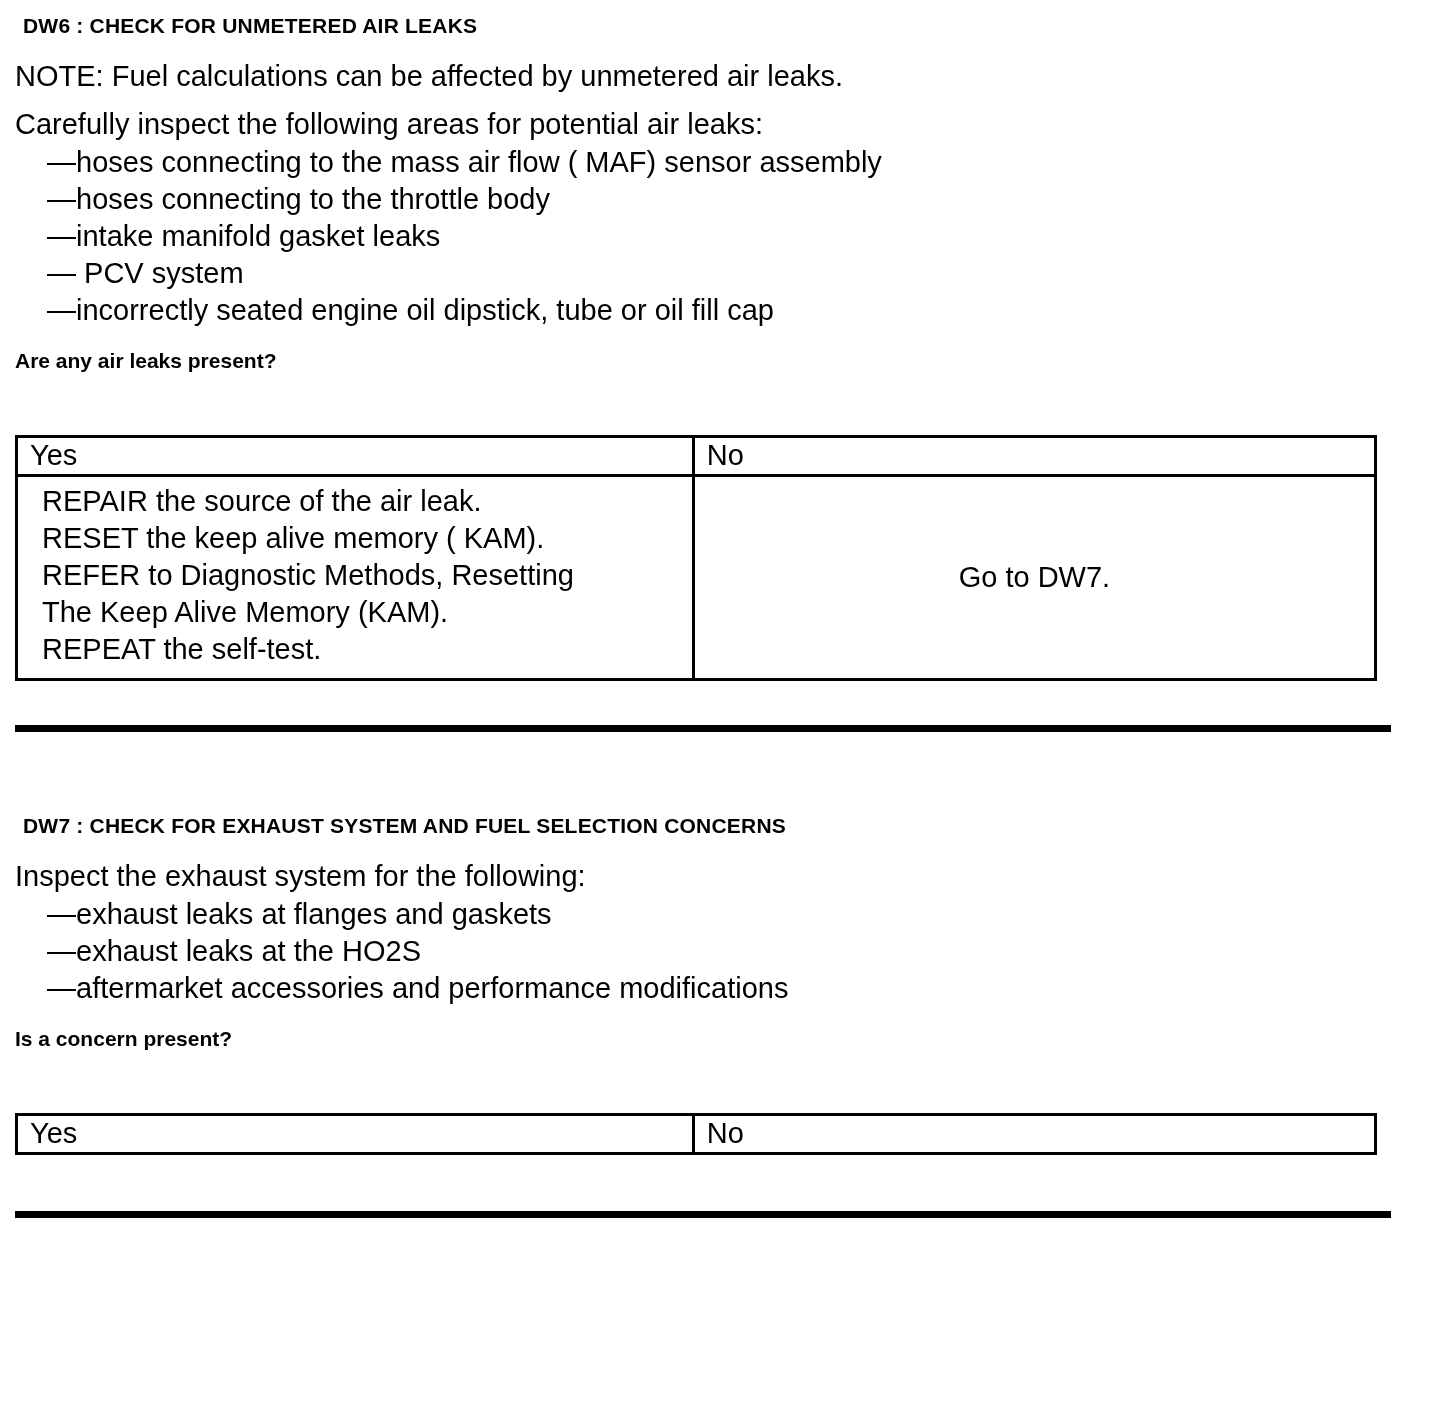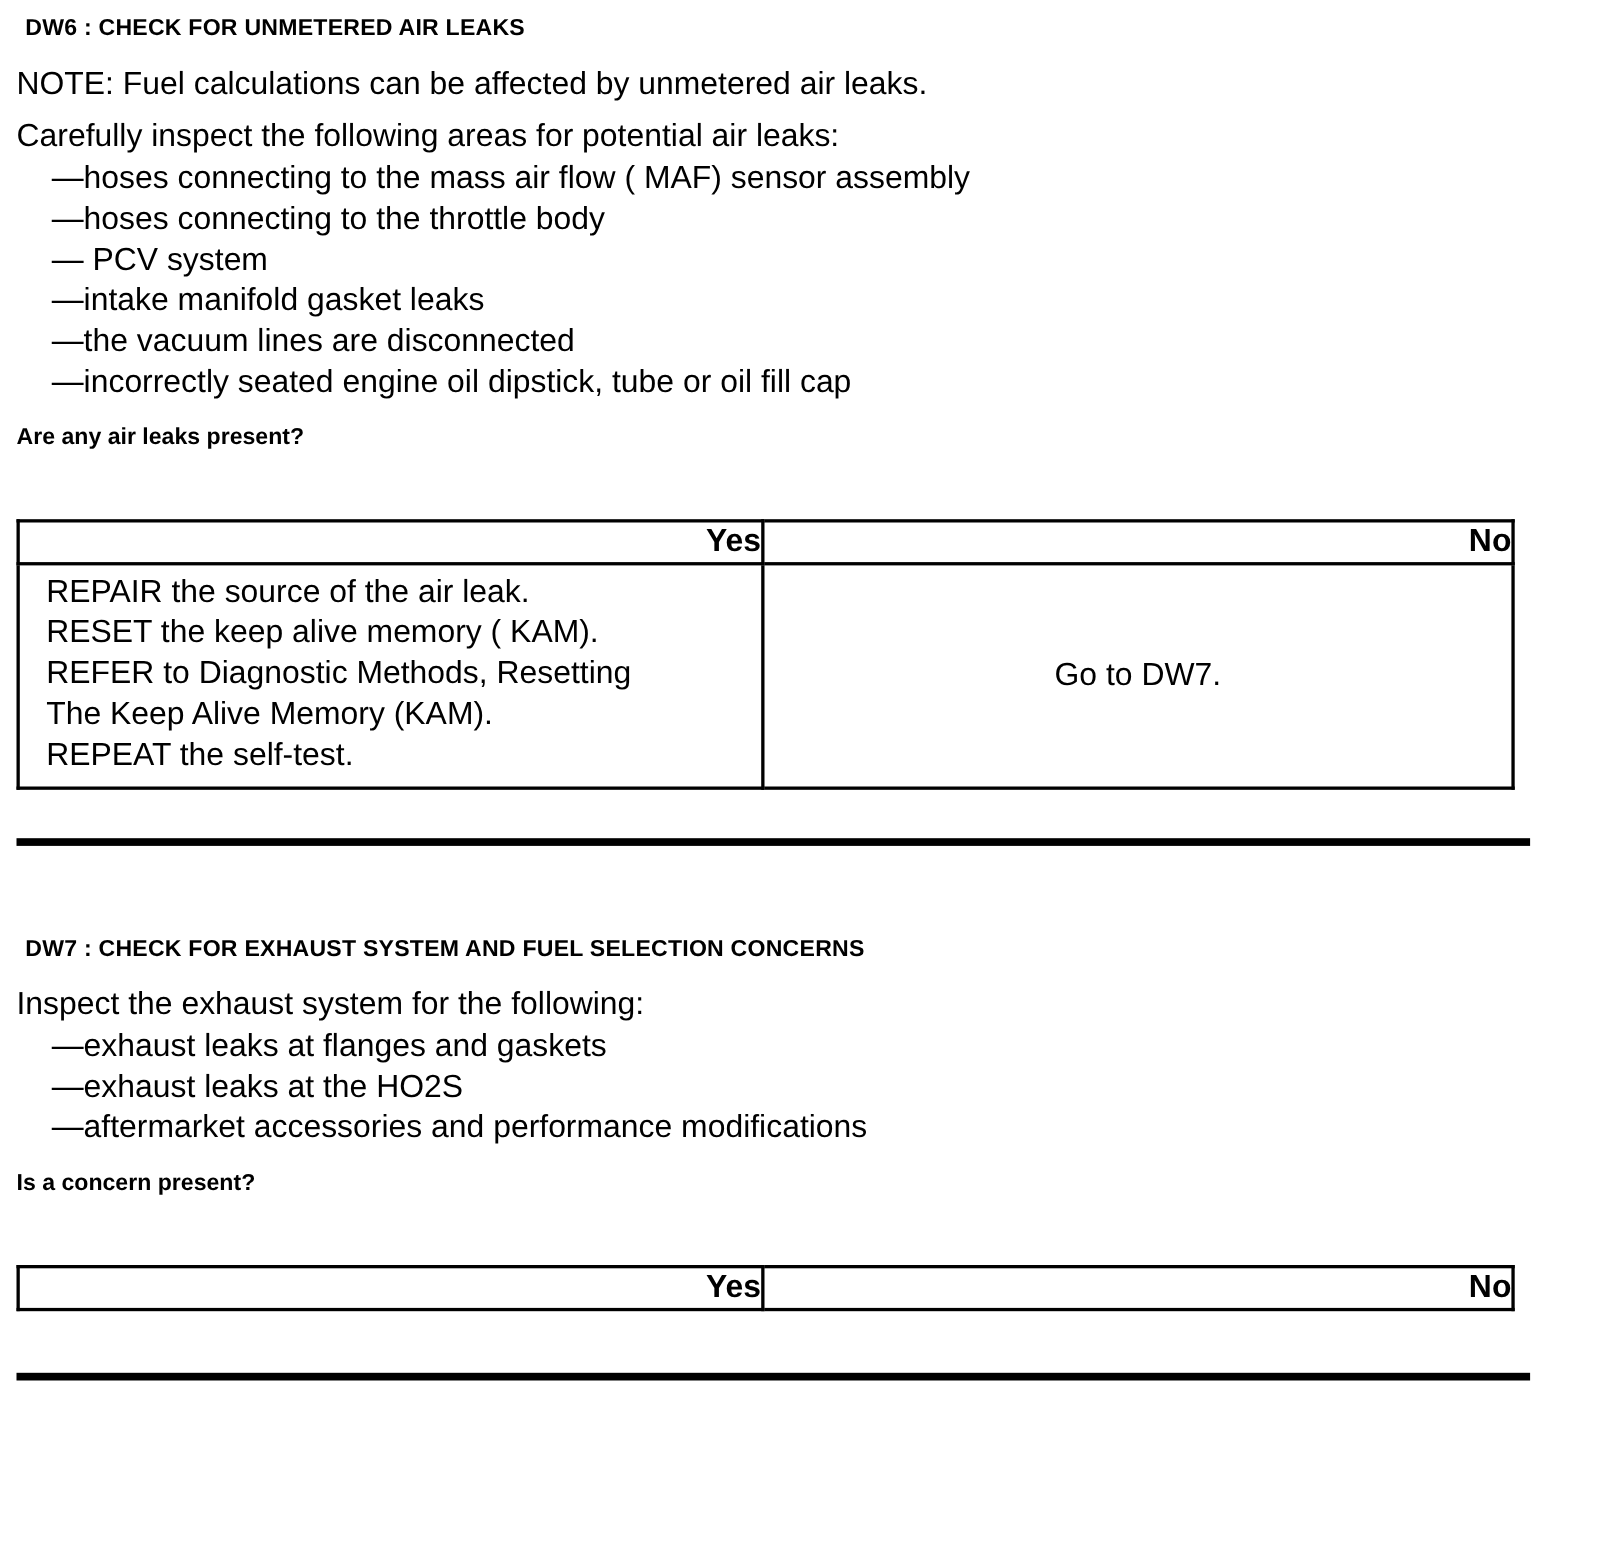--- a/index.html
+++ b/index.html
@@ -47,23 +47,23 @@
     table-layout: fixed;
     width: 1362px;
     margin-top: 56px;
   }
   table.decision-table th,
   table.decision-table td {
     border: 3px solid #000000;
     font-size: 29px;
   }
   table.decision-table th {
-    font-weight: bold;
-    text-align: right;
-    padding: 1px 0 2px 0;
+    font-weight: normal;
+    text-align: left;
+    padding: 1px 0 2px 12px;
   }
   td.yes-cell {
     vertical-align: top;
     padding: 6px 8px 10px 24px;
     line-height: 37px;
   }
   table.t2 td.yes-cell {
     padding: 2px 8px 6px 8px;
   }
   td.no-cell {
@@ -91,23 +91,22 @@
 
   <section class="section-1">
     <h2 class="step-heading">DW6 : CHECK FOR UNMETERED AIR LEAKS</h2>
 
     <p class="para">NOTE: Fuel calculations can be affected by unmetered air leaks.</p>
     <p class="para" style="margin-bottom:1px;">Carefully inspect the following areas for potential air leaks:</p>
 
     <div class="bullet-list">
       <div class="bullet">—hoses connecting to the mass air flow ( MAF) sensor assembly</div>
       <div class="bullet">—hoses connecting to the throttle body</div>
+      <div class="bullet">—intake manifold gasket leaks</div>
       <div class="bullet">— PCV system</div>
-      <div class="bullet">—intake manifold gasket leaks</div>
-      <div class="bullet">—the vacuum lines are disconnected</div>
       <div class="bullet">—incorrectly seated engine oil dipstick, tube or oil fill cap</div>
     </div>
 
     <p class="question">Are any air leaks present?</p>
 
     <table class="decision-table t1">
       <colgroup>
           <col class="col-yes">
           <col class="col-no">
         </colgroup>

